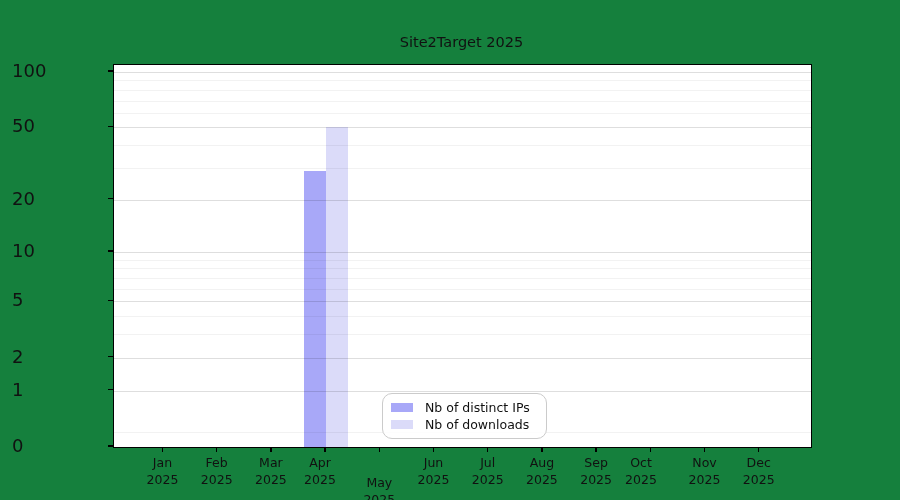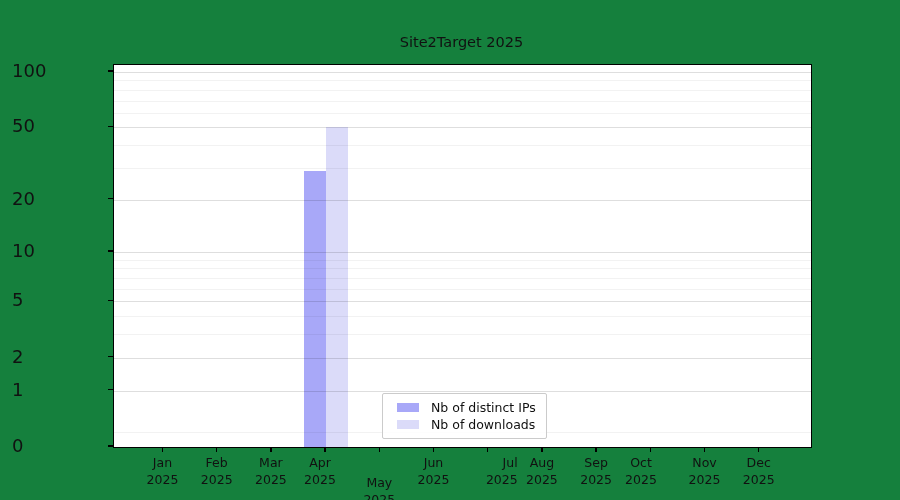--- a/index.html
+++ b/index.html
@@ -24,22 +24,22 @@
     font-size:18px;color:#111;line-height:16px;
   }
   .ytick-mark{position:absolute;width:5px;height:1.4px;background:#000;}
   .xtick-mark{position:absolute;width:1.4px;height:4.5px;background:#000;}
   .xtick-label{
     position:absolute;width:60px;text-align:center;
     font-size:12.5px;color:#111;line-height:17px;
   }
   #legend{
     position:absolute;left:268px;top:328px;width:165px;
-    background:rgba(255,255,255,0.85);border:1px solid #cbcbcb;border-radius:2px;
-    padding:5px 14px;box-sizing:border-box;
+    background:rgba(255,255,255,0.85);border:1px solid #cbcbcb;border-radius:10px;
+    padding:5px 8px;box-sizing:border-box;
   }
   .legend-row{display:flex;align-items:center;height:17px;}
   .legend-swatch{width:22px;height:9px;margin-right:12px;flex:0 0 auto;}
   .legend-label{font-size:12.5px;color:#111;white-space:nowrap;}
 </style>
 </head>
 <body>
 
 <div id="canvas">
   <div id="chart-title">Site2Target 2025</div>
@@ -110,21 +110,21 @@
       <div class="xtick-mark" style="left: 324.4px; top: 447.4px;"></div>
       <div class="xtick-label" style="left: 290px; top: 454px; white-space: pre-line;">Apr
 2025</div>
       <div class="xtick-mark" style="left: 378.6px; top: 447.4px;"></div>
       <div class="xtick-label" style="left: 349.3px; top: 454px; white-space: pre-line; margin-top: 20px;">May
 2025</div>
       <div class="xtick-mark" style="left: 432.8px; top: 447.4px;"></div>
       <div class="xtick-label" style="left: 403.5px; top: 454px; white-space: pre-line;">Jun
 2025</div>
       <div class="xtick-mark" style="left: 487px; top: 447.4px;"></div>
-      <div class="xtick-label" style="left: 457.7px; top: 454px; white-space: pre-line; text-align: right;">Jul
+      <div class="xtick-label" style="left: 457.7px; top: 454px; white-space: pre-line;">Jul
 2025</div>
       <div class="xtick-mark" style="left: 541.2px; top: 447.4px;"></div>
       <div class="xtick-label" style="left: 511.9px; top: 454px; white-space: pre-line;">Aug
 2025</div>
       <div class="xtick-mark" style="left: 595.4px; top: 447.4px;"></div>
       <div class="xtick-label" style="left: 566.1px; top: 454px; white-space: pre-line;">Sep
 2025</div>
       <div class="xtick-mark" style="left: 649.6px; top: 447.4px;"></div>
       <div class="xtick-label" style="left: 611px; top: 454px; white-space: pre-line;">Oct
 2025</div>

